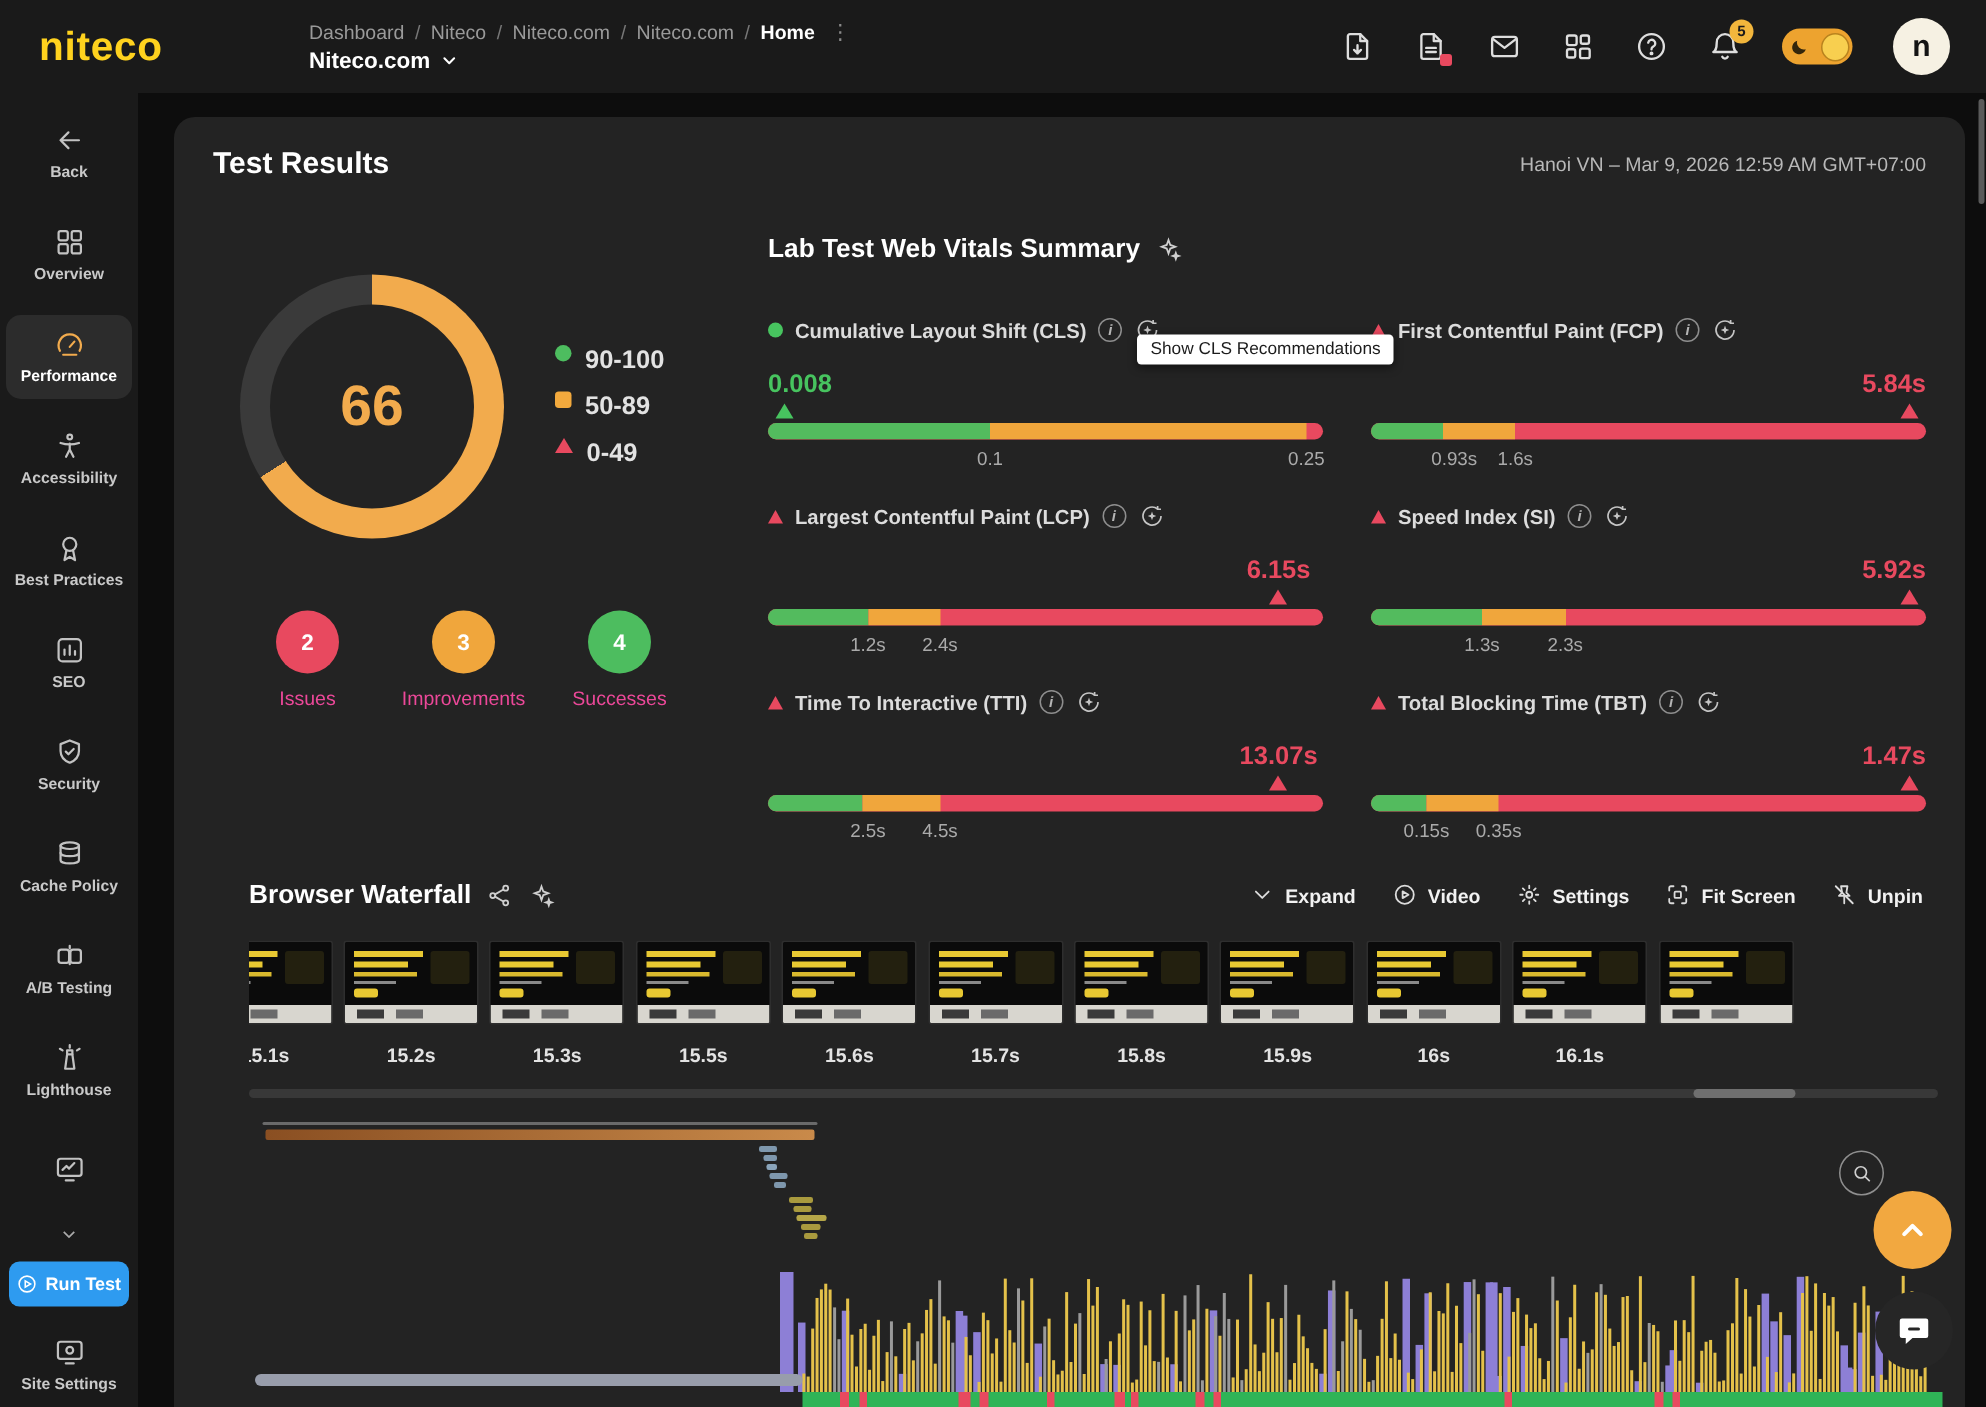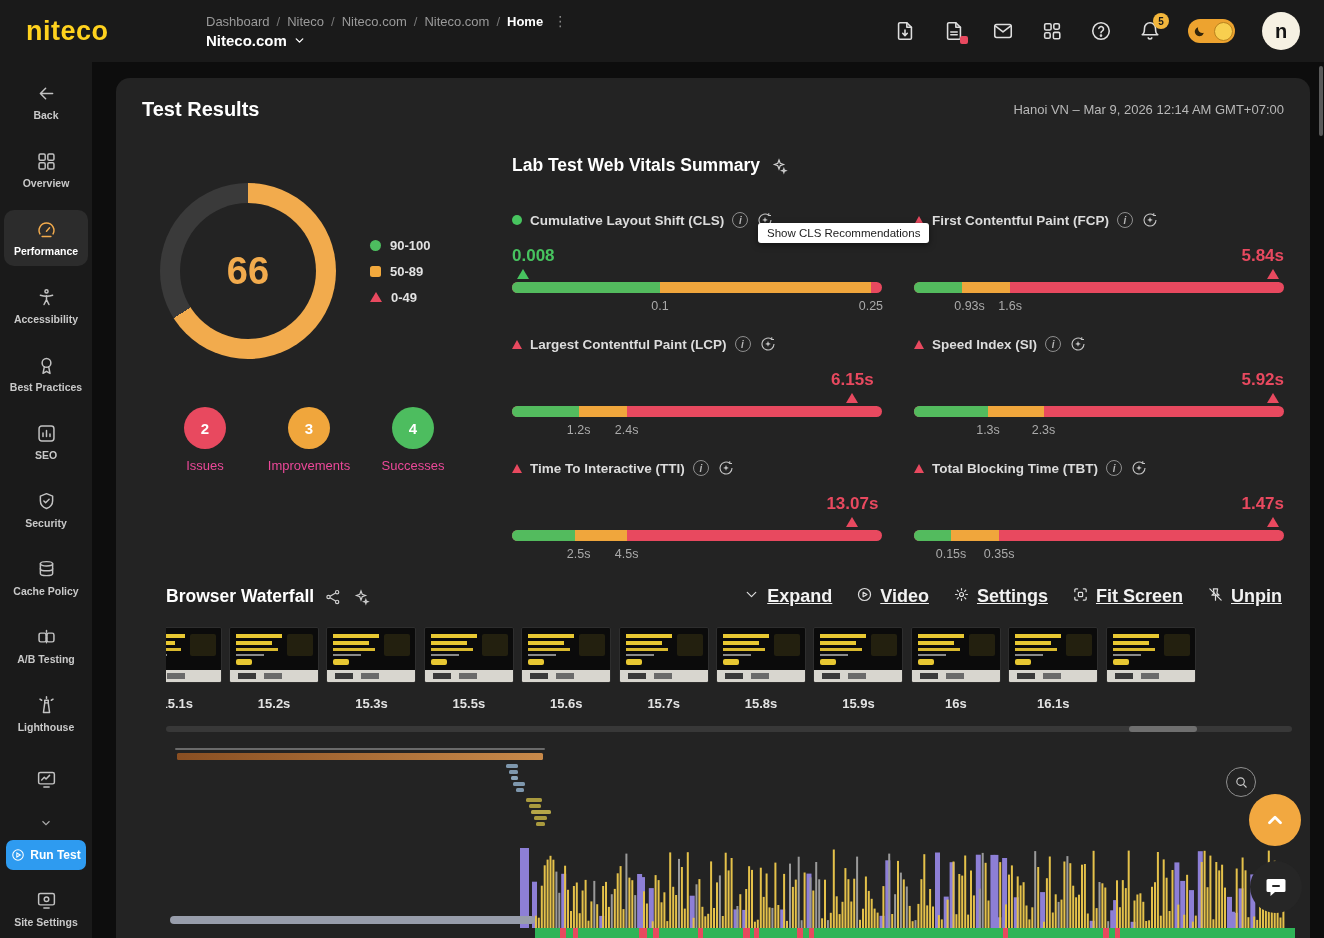--- a/index.html
+++ b/index.html
@@ -53,21 +53,21 @@
   .sec-title { font-size:17.5px; font-weight:700; color:#fff; display:flex; align-items:center; gap:10px; }
   .sec-title svg { width:18px; height:18px; stroke:#cfcfcf; fill:none; stroke-width:1.6; }
 
   
   .gauge-row { display:flex; align-items:center; margin-top:28px; }
   .gauge { width:176px; height:176px; border-radius:50%; margin-left:18px; position:relative; }
   .gauge::after { content:""; position:absolute; inset:20px; border-radius:50%; background:#232323; }
   .gauge .score { position:absolute; inset:0; display:flex; align-items:center; justify-content:center;
     font-size:38px; font-weight:700; color:#f2ab4d; z-index:2; }
   .legend { margin-left:34px; display:flex; flex-direction:column; gap:11px; }
-  .legend-row { display:flex; align-items:center; gap:9px; font-size:13px; color:#e2e2e2; font-weight:600; }
+  .legend-row { display:flex; gap:9px; font-size:17px; color:#e2e2e2; font-weight:600; }
   .legend-shape { width:11px; height:11px; display:inline-block; }
   .legend-shape.circle { border-radius:50%; background:var(--c); }
   .legend-shape.square { border-radius:2.5px; background:var(--c); }
   .legend-shape.triangle { width:0; height:0; background:none; border-left:6px solid transparent;
     border-right:6px solid transparent; border-bottom:10px solid var(--c); }
   .counters { display:flex; gap:30px; margin-top:48px; margin-left:26px; }
   .counter { width:74px; display:flex; flex-direction:column; align-items:center; gap:9px; }
   .counter .ball { width:42px; height:42px; border-radius:50%; display:flex; align-items:center; justify-content:center;
     color:#fff; font-size:15px; font-weight:800; }
   .counter .clabel { font-size:13px; color:#ec4899; }
@@ -96,21 +96,21 @@
   .seg.orange { background:#f0a63c; }
   .ticks { position:absolute; top:53px; left:0; right:0; height:16px; }
   .tick { position:absolute; transform:translateX(-50%); font-size:12.5px; color:#aaaaaa; white-space:nowrap; }
   .tooltip { position:absolute; left:246px; top:13px; background:#ffffff; color:#1c1c1c; font-size:11.5px;
     padding:4px 9px; border-radius:3px; z-index:6; white-space:nowrap; box-shadow:0 2px 6px rgba(0,0,0,.5); }
 
   
   .waterfall { margin-top:14px; padding-left:24px; }
   .wf-head { display:flex; align-items:center; }
   .wf-controls { margin-left:auto; display:flex; align-items:center; gap:24px; padding-right:2px; }
-  .wf-ctl { display:flex; align-items:flex-start; gap:7px; font-size:18px; font-weight:700; color:#f2f2f2; cursor:pointer;text-decoration:underline; }
+  .wf-ctl { display:flex; align-items:flex-end; gap:7px; font-size:13px; font-weight:700; color:#f2f2f2; cursor:pointer; }
   .wf-ctl svg { width:17px; height:17px; stroke:#dcdcdc; fill:none; stroke-width:1.7; stroke-linecap:round; stroke-linejoin:round; }
   .filmstrip { margin-top:20px; overflow:hidden; width:1126px; }
   .fs-inner { display:flex; margin-left:-38px; }
   .fs-cell { width:97.4px; flex:none; display:flex; flex-direction:column; align-items:center; }
   .thumb { width:90px; height:56px; background:#0b0b0b; border:1px solid #2e2e2e; border-radius:2px; position:relative; overflow:hidden; }
   .thumb i { position:absolute; display:block; }
   .t1 { left:6px; top:6px; width:46px; height:4px; background:#e8c832; }
   .t2 { left:6px; top:13px; width:36px; height:4px; background:#e8c832; }
   .t3 { left:6px; top:20px; width:42px; height:3px; background:#d9b92e; }
   .t4 { left:6px; top:26px; width:28px; height:2px; background:#8a8a8a; }
@@ -329,21 +329,21 @@
       </svg>
     <span>Site Settings</span>
   </div>
 </div>
 
 <div class="main">
   <div class="panel">
 
     <div class="panel-head">
       <div class="page-title">Test Results</div>
-      <div class="meta">Hanoi VN – Mar 9, 2026 12:14 AM GMT+07:00</div>
+      <div class="meta">Hanoi VN – Mar 9, 2026 12:59 AM GMT+07:00</div>
     </div>
 
     <div class="cols">
 
       <div>
         <div class="gauge-row">
           <div class="gauge" style="background: conic-gradient(rgb(242, 171, 77) 0deg, rgb(242, 171, 77) 66%, rgb(58, 58, 58) 66%, rgb(58, 58, 58) 100%);">
             <span class="score">66</span>
           </div>
           <div class="legend">

